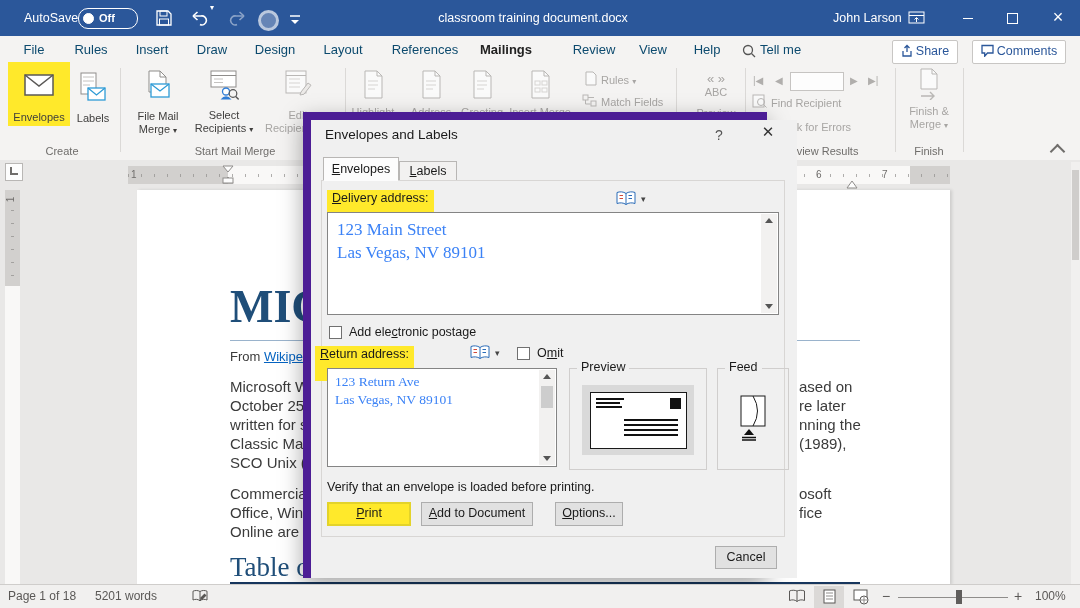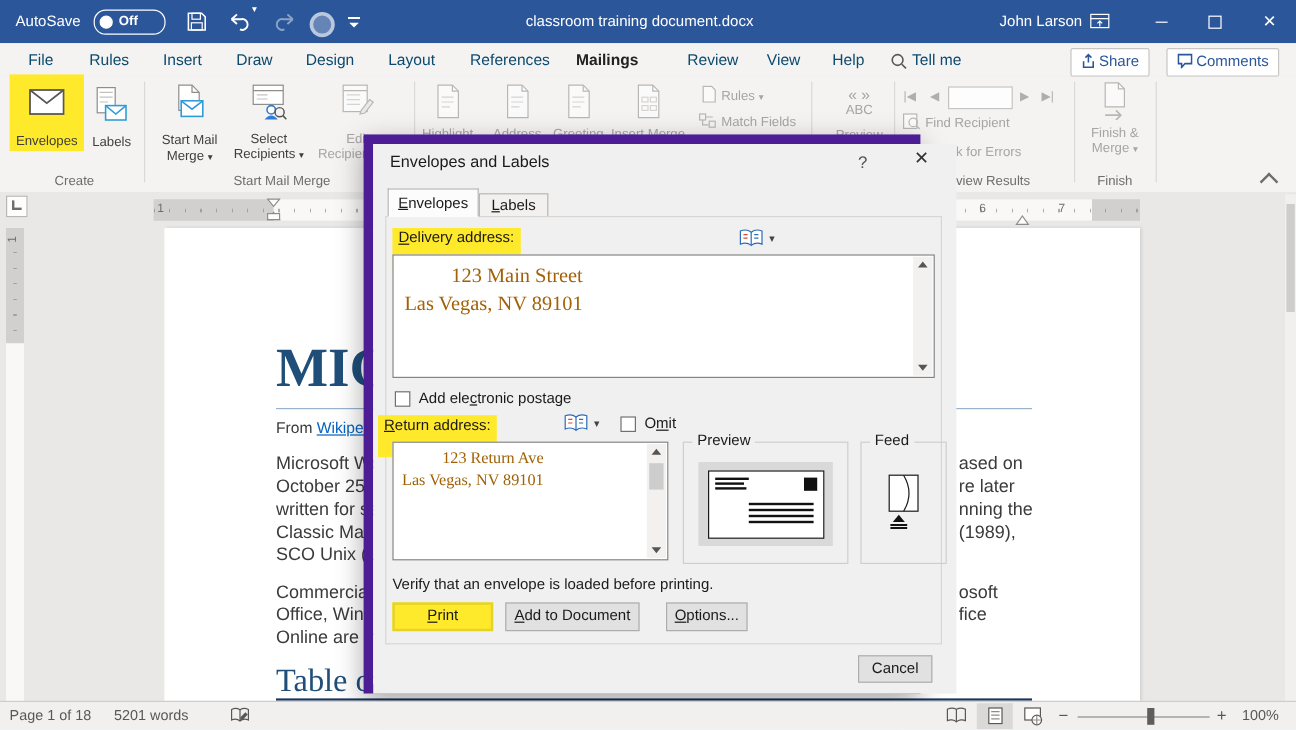--- a/index.html
+++ b/index.html
@@ -47,21 +47,21 @@
   .dlgframe{left:303px;top:112px;width:464px;height:466px;border:8px solid #4c1d95;box-sizing:border-box;
             box-shadow:0 8px 22px rgba(0,0,0,.35);z-index:20;}
   .dlg{left:0;top:0;width:486px;height:458px;background:#f0f0f0;border:0;font-size:12.5px;color:#1a1a1a;}
   .dlg-title{left:14px;top:7px;font-size:13.5px;color:#1a1a1a;}
   .dlgtab{height:24px;line-height:22px;font-size:12.5px;text-align:center;border:1px solid #b8b6b4;box-sizing:border-box;}
   .dlgtab-active{background:#fcfcfc;border-bottom:1px solid #fcfcfc;z-index:3;}
   .dlgtab-idle{background:#f2f1f0;}
   .panel{left:10px;top:60px;width:464px;height:357px;border:1px solid #d8d6d4;background:#f0f0f0;box-sizing:border-box;}
   .chip{background:#ffe92b;padding:1px 5px 20px 5px;font-size:12.5px;color:#1a1a1a;white-space:nowrap;}
   .addr{background:#fff;border:1px solid #848484;box-sizing:border-box;}
-  .addr-txt{font-family:"Liberation Serif","DejaVu Serif",serif;color:#a16207;white-space:pre-line;text-align:right;}
+  .addr-txt{font-family:"Liberation Serif","DejaVu Serif",serif;color:#3b82f6;white-space:pre-line;}
   .sbar{position:absolute;top:1px;right:1px;bottom:1px;width:16px;background:#f2f1f0;}
   .tri-up{width:0;height:0;border-left:4px solid transparent;border-right:4px solid transparent;border-bottom:5px solid #555;}
   .tri-dn{width:0;height:0;border-left:4px solid transparent;border-right:4px solid transparent;border-top:5px solid #555;}
   .cb{width:13px;height:13px;background:#fff;border:1px solid #707070;box-sizing:border-box;}
   .gb{border:1px solid #d0cecd;}
   .legend{position:absolute;top:-9px;left:7px;background:#f0f0f0;padding:0 4px;font-size:12.5px;color:#1a1a1a;}
   .btn{height:24px;background:#e1e1e1;border:1px solid #adadad;box-sizing:border-box;font-size:12.5px;
        color:#1a1a1a;text-align:center;line-height:21px;}
   .btn-print{background:#ffe92b;border:2px solid #e3d32a;line-height:19px;}
   
@@ -72,21 +72,21 @@
   .zoomtrack{top:12px;height:1px;background:#8f8d8b;}
   .zoomthumb{top:5px;width:6px;height:14px;background:#605e5c;}
   u{text-decoration:underline;}
 </style>
 </head>
 <body>
 
 <div id="app">
 
   <div class="ab titlebar">
-    <div class="ab tb-txt" style="left:13px;text-align:center;">AutoSave</div>
+    <div class="ab tb-txt" style="left:24px;text-align:center;">AutoSave</div>
     <div class="ab autosave-pill">
       <div class="ab autosave-dot"></div>
       <div class="ab pill-off">Off</div>
     </div>
     <div class="ab" style="left:155px;top:9px;">
       <svg width="18" height="18">
           <path d="M2 2 h11 l3 3 v11 H2 z" fill="none" stroke="#fff" stroke-width="1.3"></path>
           <rect x="5" y="2" width="7" height="5" fill="none" stroke="#fff"></rect>
           <rect x="4.5" y="10" width="9" height="6" fill="none" stroke="#fff"></rect>
         </svg>
@@ -192,21 +192,21 @@
 
     <div class="ab" style="left:128px;top:2px;width:60px;">
       <div style="text-align:center;padding-top:4px;">
         <svg width="28" height="30">
             <path d="M5 1 h11 l6 6 v15 H5 z" fill="#fff" stroke="#8f8d8b"></path>
             <path d="M16 1 v6 h6" fill="none" stroke="#8f8d8b"></path>
             <rect x="7" y="14" width="18" height="13" fill="#fff" stroke="#2e9bd6" stroke-width="1.3"></rect>
             <path d="M7 14 l9 7 l9 -7" fill="none" stroke="#2e9bd6" stroke-width="1.3"></path>
           </svg>
       </div>
-      <div class="rlbl" style="margin-top:6px;"><span>Start Mail</span><br><span>Merge</span> <span style="font-size:8px;">▾</span></div>
+      <div class="rlbl" style="margin-top:6px;"><span>File Mail</span><br><span>Merge</span> <span style="font-size:8px;">▾</span></div>
     </div>
     <div class="ab" style="left:192px;top:2px;width:64px;">
       <div style="text-align:center;padding-top:4px;">
         <svg width="30" height="30">
             <rect x="2" y="1" width="25" height="16" fill="#fff" stroke="#8f8d8b"></rect>
             <path d="M2 5.5 h25" stroke="#8f8d8b"></path>
             <path d="M5 9 h9 M5 12.5 h9" stroke="#c4c2c0"></path>
             <circle cx="17" cy="21.5" r="3.5" fill="#fff" stroke="#2e7cd6" stroke-width="1.3"></circle>
             <path d="M11.5 29.5 q5.5 -6.5 11 0 z" fill="#2e7cd6"></path>
             <circle cx="24" cy="23.5" r="3.8" fill="none" stroke="#555" stroke-width="1.2"></circle>

